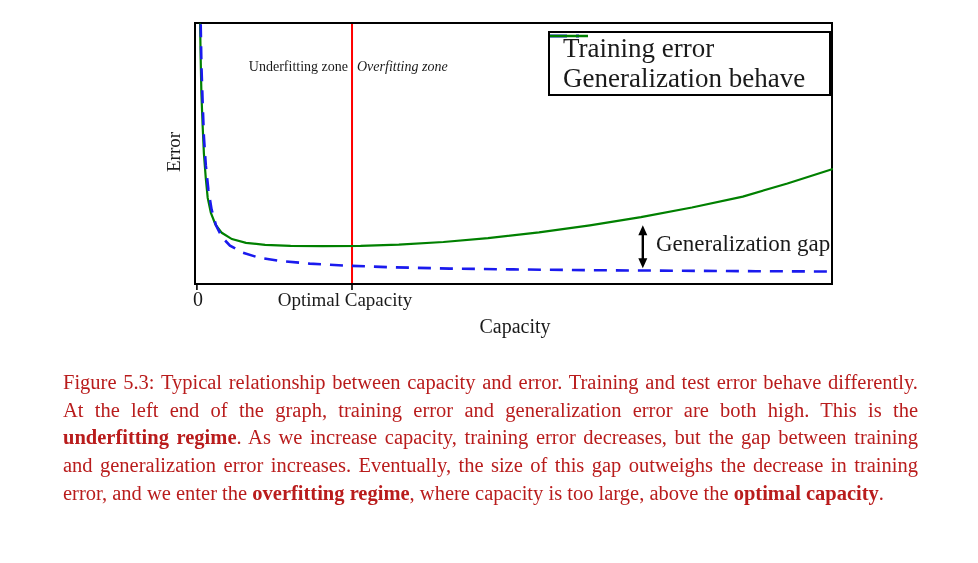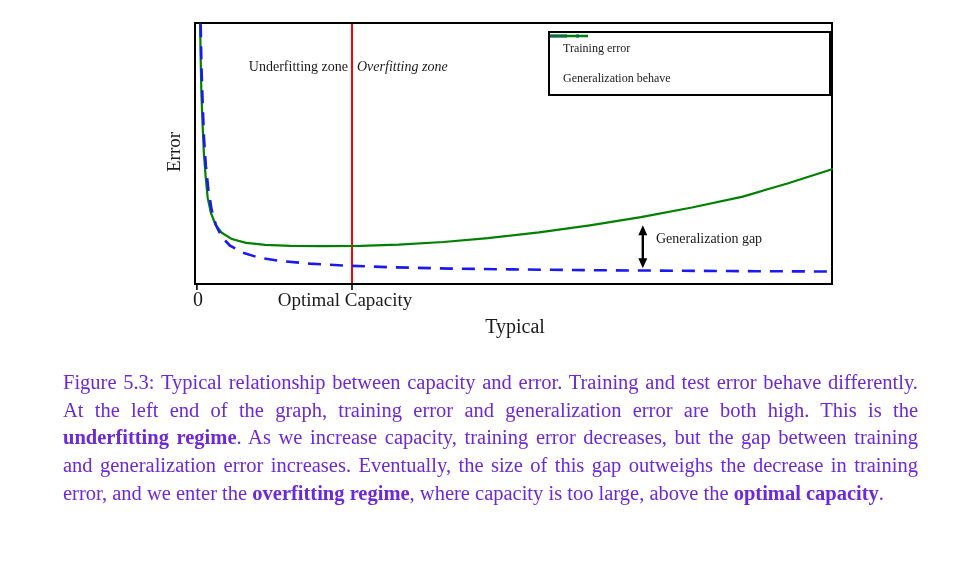--- a/index.html
+++ b/index.html
@@ -16,29 +16,29 @@
   }
   .zone-label{position:absolute;top:59px;font-size:14px;white-space:nowrap;}
   .zone-left{left:202px;width:146px;text-align:right;}
   .zone-right{left:357px;font-style:italic;}
   .legend{
     position:absolute;left:548px;top:31px;width:279px;height:61px;
     border:2.5px solid #000;background:#fff;box-sizing:content-box;
   }
   .legend-row{display:flex;align-items:center;height:30px;padding-left:13px;}
   .legend-sample{width:38px;height:6px;margin-right:24px;flex:0 0 auto;}
-  .legend-label{font-size:12px;white-space:nowrap;}
+  .legend-label{font-size:27px;white-space:nowrap;}
   .x-tick-label{position:absolute;font-size:19px;text-align:center;white-space:nowrap;}
   .tick-zero{left:189px;top:288px;width:18px;font-size:20px;}
   .tick-optimal{left:265px;top:289px;width:160px;}
   .x-axis-label{position:absolute;left:435px;top:315px;width:160px;text-align:center;font-size:20px;}
-  .gap-label{position:absolute;left:656px;top:231px;font-size:14px;white-space:nowrap;}
+  .gap-label{position:absolute;left:656px;top:231px;font-size:23px;white-space:nowrap;}
   .caption{
     position:absolute;left:63px;top:369px;width:855px;margin:0;
-    font-size:20.5px;line-height:27.7px;text-align:justify;color:#6d28d9;
+    font-size:20.5px;line-height:27.7px;text-align:justify;color:#b91c1c;
   }
   .caption .bold{font-weight:bold;}
 </style>
 </head>
 <body>
 
 <div class="canvas">
 
   <div class="chart">
     <svg id="chart-svg" width="978" height="360">
@@ -67,20 +67,20 @@
         <svg class="legend-sample" width="38" height="6">
           <line id="legend-sample-gen" x1="0" y1="3" x2="38" y2="3" stroke-width="2.6" stroke="#008000"></line>
         </svg>
         <span class="legend-label">Generalization behave</span>
       </div>
     </div>
 
     <div class="x-tick-label tick-zero">0</div>
     <div class="x-tick-label tick-optimal">Optimal Capacity</div>
 
-    <div class="x-axis-label">Typical</div>
+    <div class="x-axis-label">Capacity</div>
 
     <div class="gap-label">Generalization gap</div>
   </div>
 
   <p class="caption"><span>Figure 5.3: Typical relationship between capacity and error. Training and test error behave differently. At the left end of the graph, training error and generalization error are both high. This is the </span><span class="bold">underfitting regime</span><span>. As we increase capacity, training error decreases, but the gap between training and generalization error increases. Eventually, the size of this gap outweighs the decrease in training error, and we enter the </span><span class="bold">overfitting regime</span><span>, where capacity is too large, above the </span><span class="bold">optimal capacity</span><span>.</span></p>
 
 </div>
 
 </body></html>

